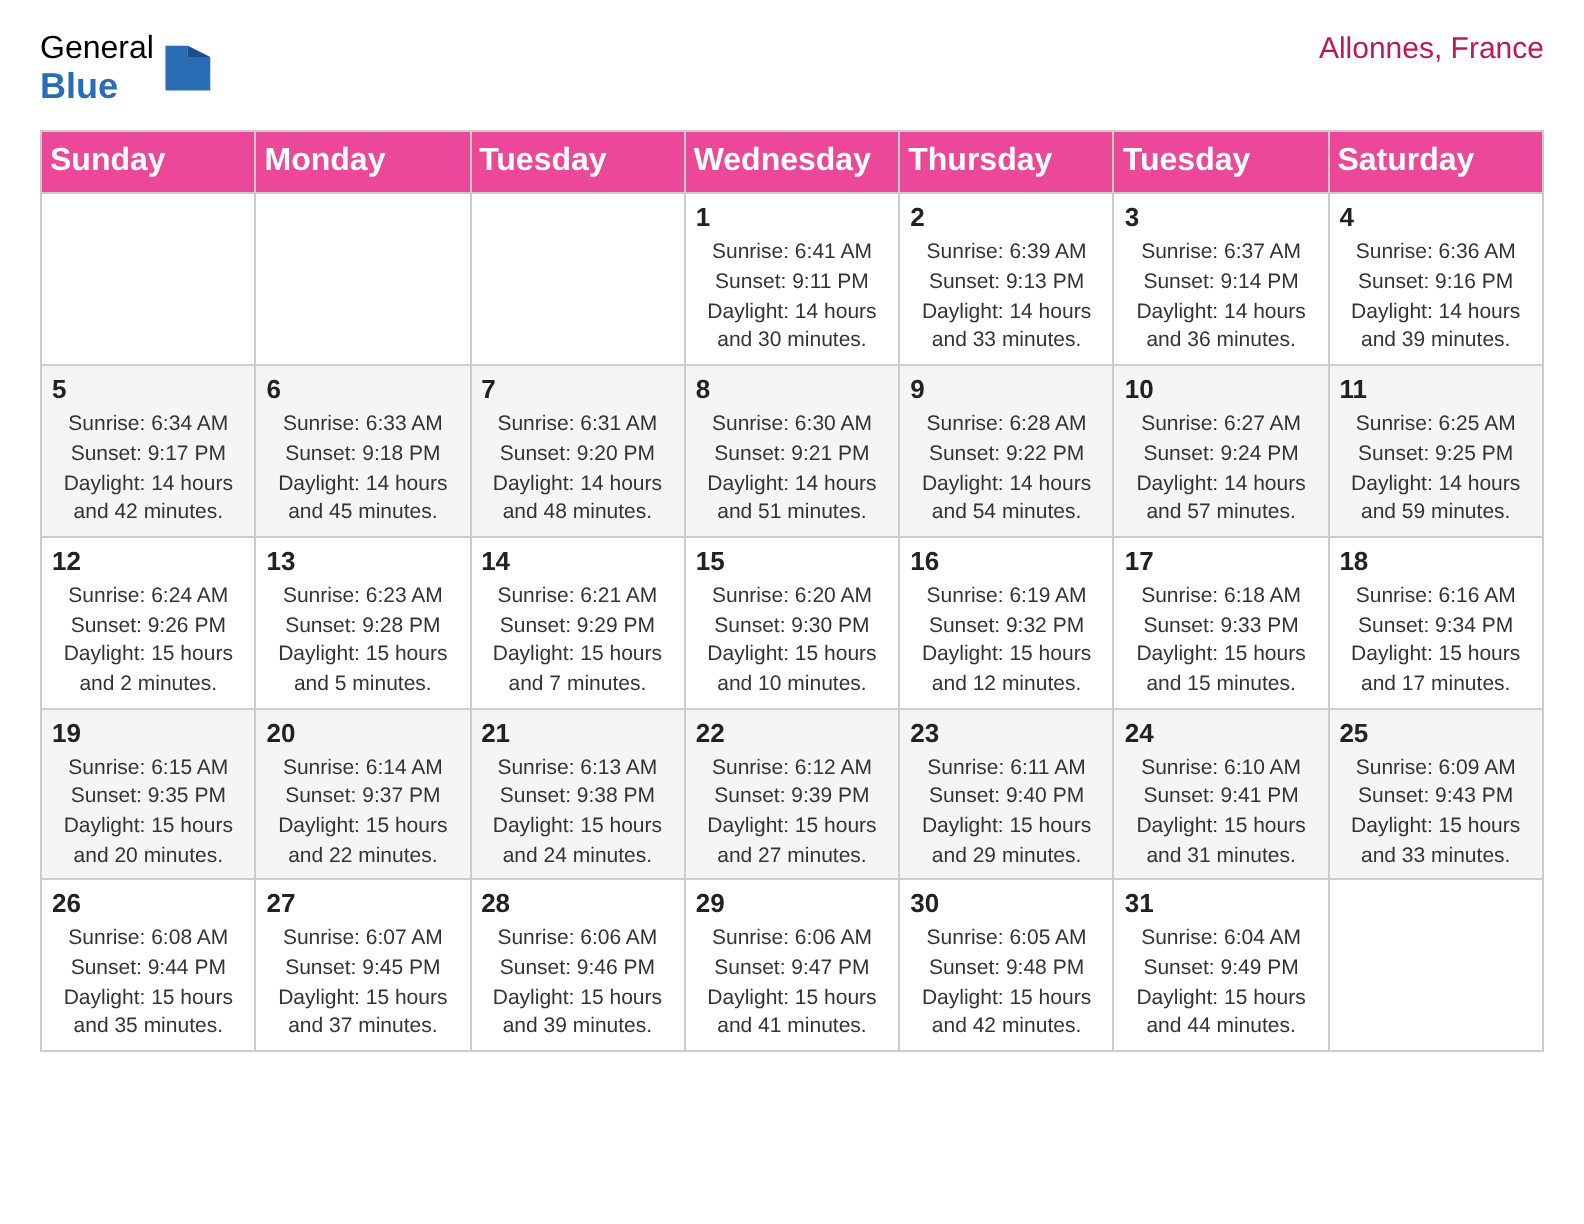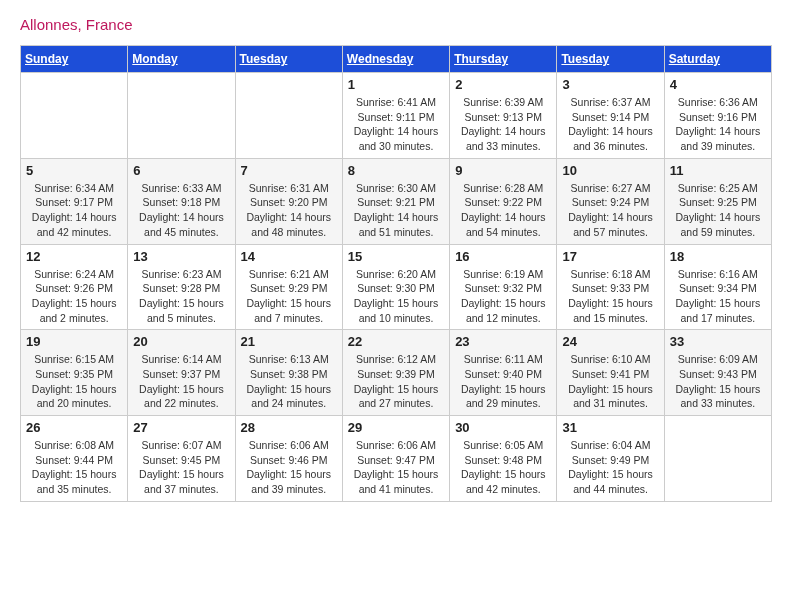--- a/index.html
+++ b/index.html
@@ -41,28 +41,27 @@
     .location {
       font-size: 15px;
       color: #be185d;
     }
     .calendar {
       width: 100%;
       border-collapse: collapse;
       font-size: 11px;
     }
     .calendar thead th {
-      background: #1d4ed8;
+      background: #ec4899;
       color: #fff;
       padding: 6px 4px;
       text-align: left;
-      font-size: 12px;
+      font-size: 16px;
       font-weight: bold;
       border: 1px solid #ccc;
-      text-decoration: underline;
     }
     .calendar tbody td {
       vertical-align: top;
       border: 1px solid #ccc;
       padding: 4px 5px;
       width: 14.28%;
       min-height: 80px;
       background: #fff;
     }
     .calendar tbody tr:nth-child(even) td {
@@ -81,20 +80,30 @@
       text-align: center;
     }
     .empty-cell {
       background: #fff !important;
     }
   </style>
 </head>
 <body>
 
 <div class="header">
+  <div class="logo">
+    <div class="logo-text">
+      <span>General</span>
+      <span style="color:#2a6db5;font-size:18px;font-weight:bold;">Blue</span>
+    </div>
+    <svg class="logo-icon" viewBox="0 0 30 30" xmlns="http://www.w3.org/2000/svg">
+      <polygon points="4,26 28,26 28,8 16,8 16,2 4,2" fill="#2a6db5"></polygon>
+      <polygon points="16,8 28,8 16,2" fill="#1a4d8a"></polygon>
+    </svg>
+  </div>
   <div class="title-block">
     <div class="location">Allonnes, France</div>
   </div>
 </div>
 
 <table class="calendar">
   <thead>
     <tr>
     <th>Sunday</th>
         <th>Monday</th>
@@ -206,21 +215,21 @@
         </td>
         <td>
           <div class="day-num">23</div>
           <div class="day-info">Sunrise: 6:11 AM<br>Sunset: 9:40 PM<br>Daylight: 15 hours and 29 minutes.</div>
         </td>
         <td>
           <div class="day-num">24</div>
           <div class="day-info">Sunrise: 6:10 AM<br>Sunset: 9:41 PM<br>Daylight: 15 hours and 31 minutes.</div>
         </td>
         <td>
-          <div class="day-num">33</div>
+          <div class="day-num">25</div>
           <div class="day-info">Sunrise: 6:09 AM<br>Sunset: 9:43 PM<br>Daylight: 15 hours and 33 minutes.</div>
         </td>
       </tr>
       <tr>
         <td>
           <div class="day-num">26</div>
           <div class="day-info">Sunrise: 6:08 AM<br>Sunset: 9:44 PM<br>Daylight: 15 hours and 35 minutes.</div>
         </td>
         <td>
           <div class="day-num">27</div>

